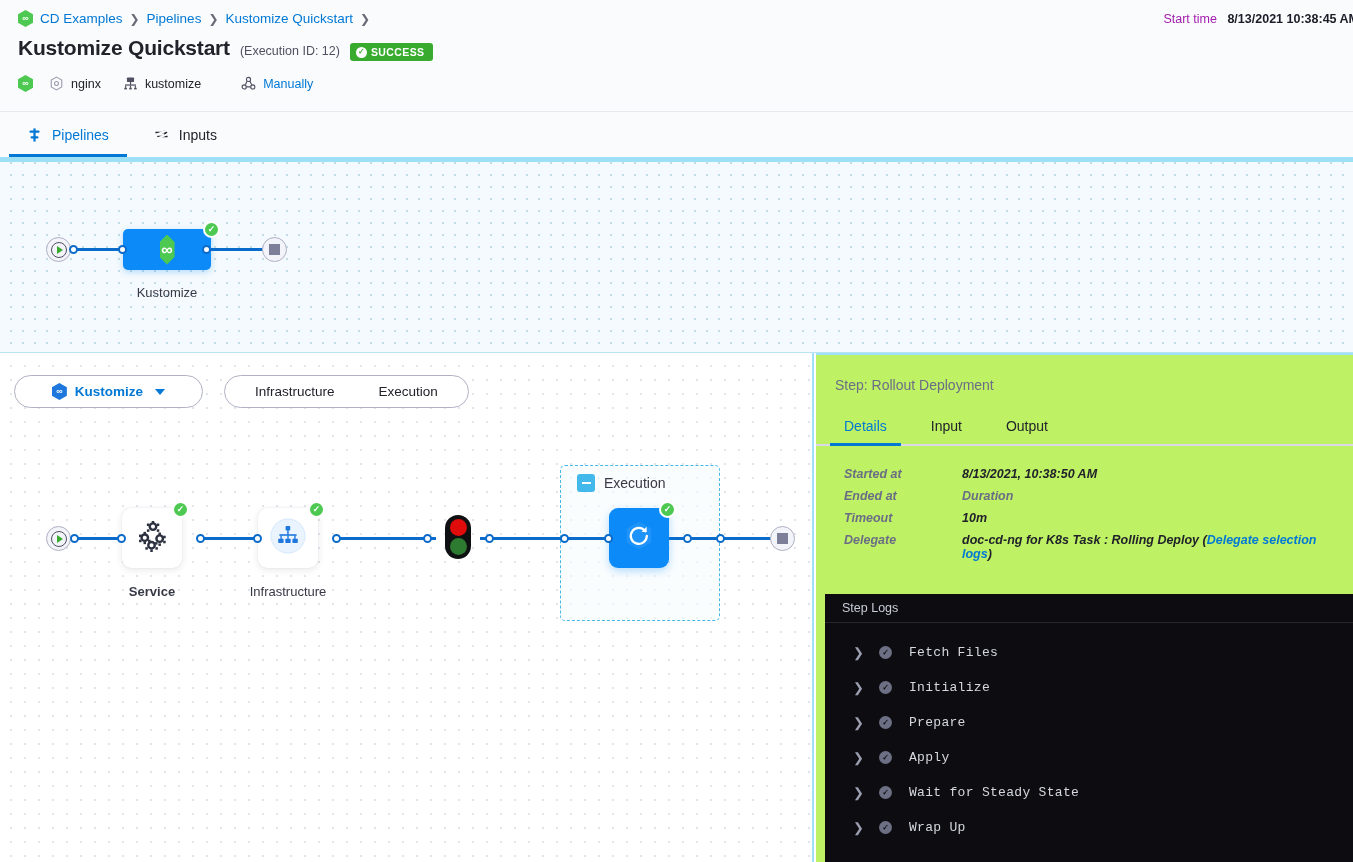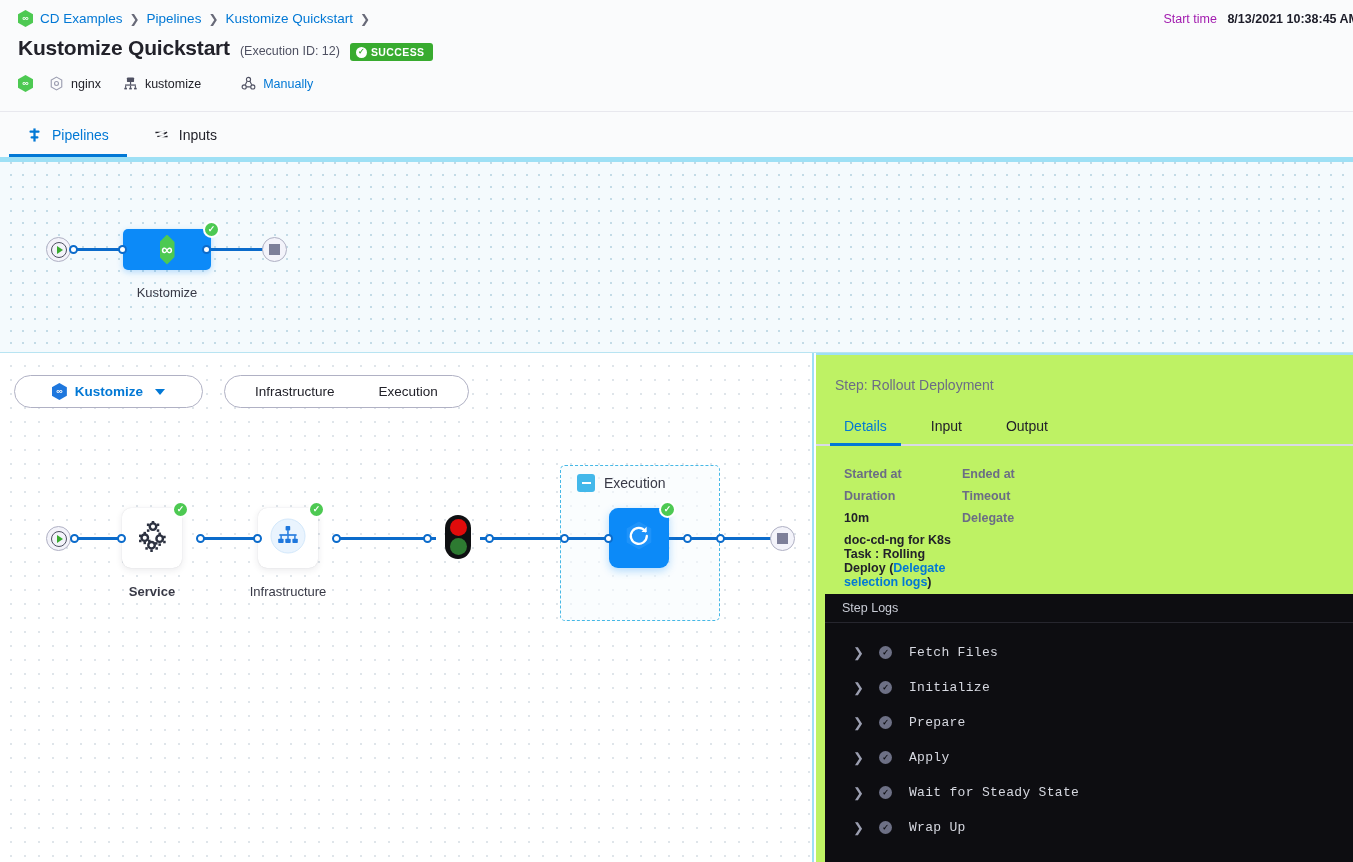--- a/index.html
+++ b/index.html
@@ -207,20 +207,21 @@
     color: #22222a; cursor: pointer; border-bottom: 3px solid transparent;
     position: relative; top: 2px;
   }
   .rp-tab:first-child { margin-left: 14px; }
   .rp-tab.active { color: #0278d5; border-bottom-color: #0278d5; }
 
   .details-grid {
     position: absolute; top: 112px; left: 28px; right: 10px;
     display: grid; grid-template-columns: 118px 1fr; row-gap: 8px;
     font-size: 12.5px;
+    font-style: italic;
   }
   .dg-key { color: #6b6d85; font-weight: bold; }
   .dg-val { color: #22222a; font-weight: bold; }
   .dg-val a { color: #0278d5; font-weight: bold; text-decoration: none; cursor: pointer; }
 
   
   .console {
     position: absolute; top: 239px; left: 9px; width: 528px; height: 270px;
     background: #0d0d11;
   }
@@ -525,20 +526,21 @@
     <div class="rp-title">Step: Rollout Deployment</div>
 
     <div class="rp-tabs">
       <span class="rp-tab active">Details</span>
       <span class="rp-tab">Input</span>
       <span class="rp-tab">Output</span>
     </div>
 
     <div class="details-grid">
       <div class="dg-key">Started at</div>
+      <div class="dg-val">8/13/2021, 10:38:50 AM</div>
 
       <div class="dg-key">Ended at</div>
 
       <div class="dg-key">Duration</div>
 
       <div class="dg-key">Timeout</div>
       <div class="dg-val">10m</div>
 
       <div class="dg-key">Delegate</div>
       <div class="dg-val"><span>doc-cd-ng for K8s Task : Rolling Deploy (</span><a>Delegate selection logs</a><span>)</span></div>

